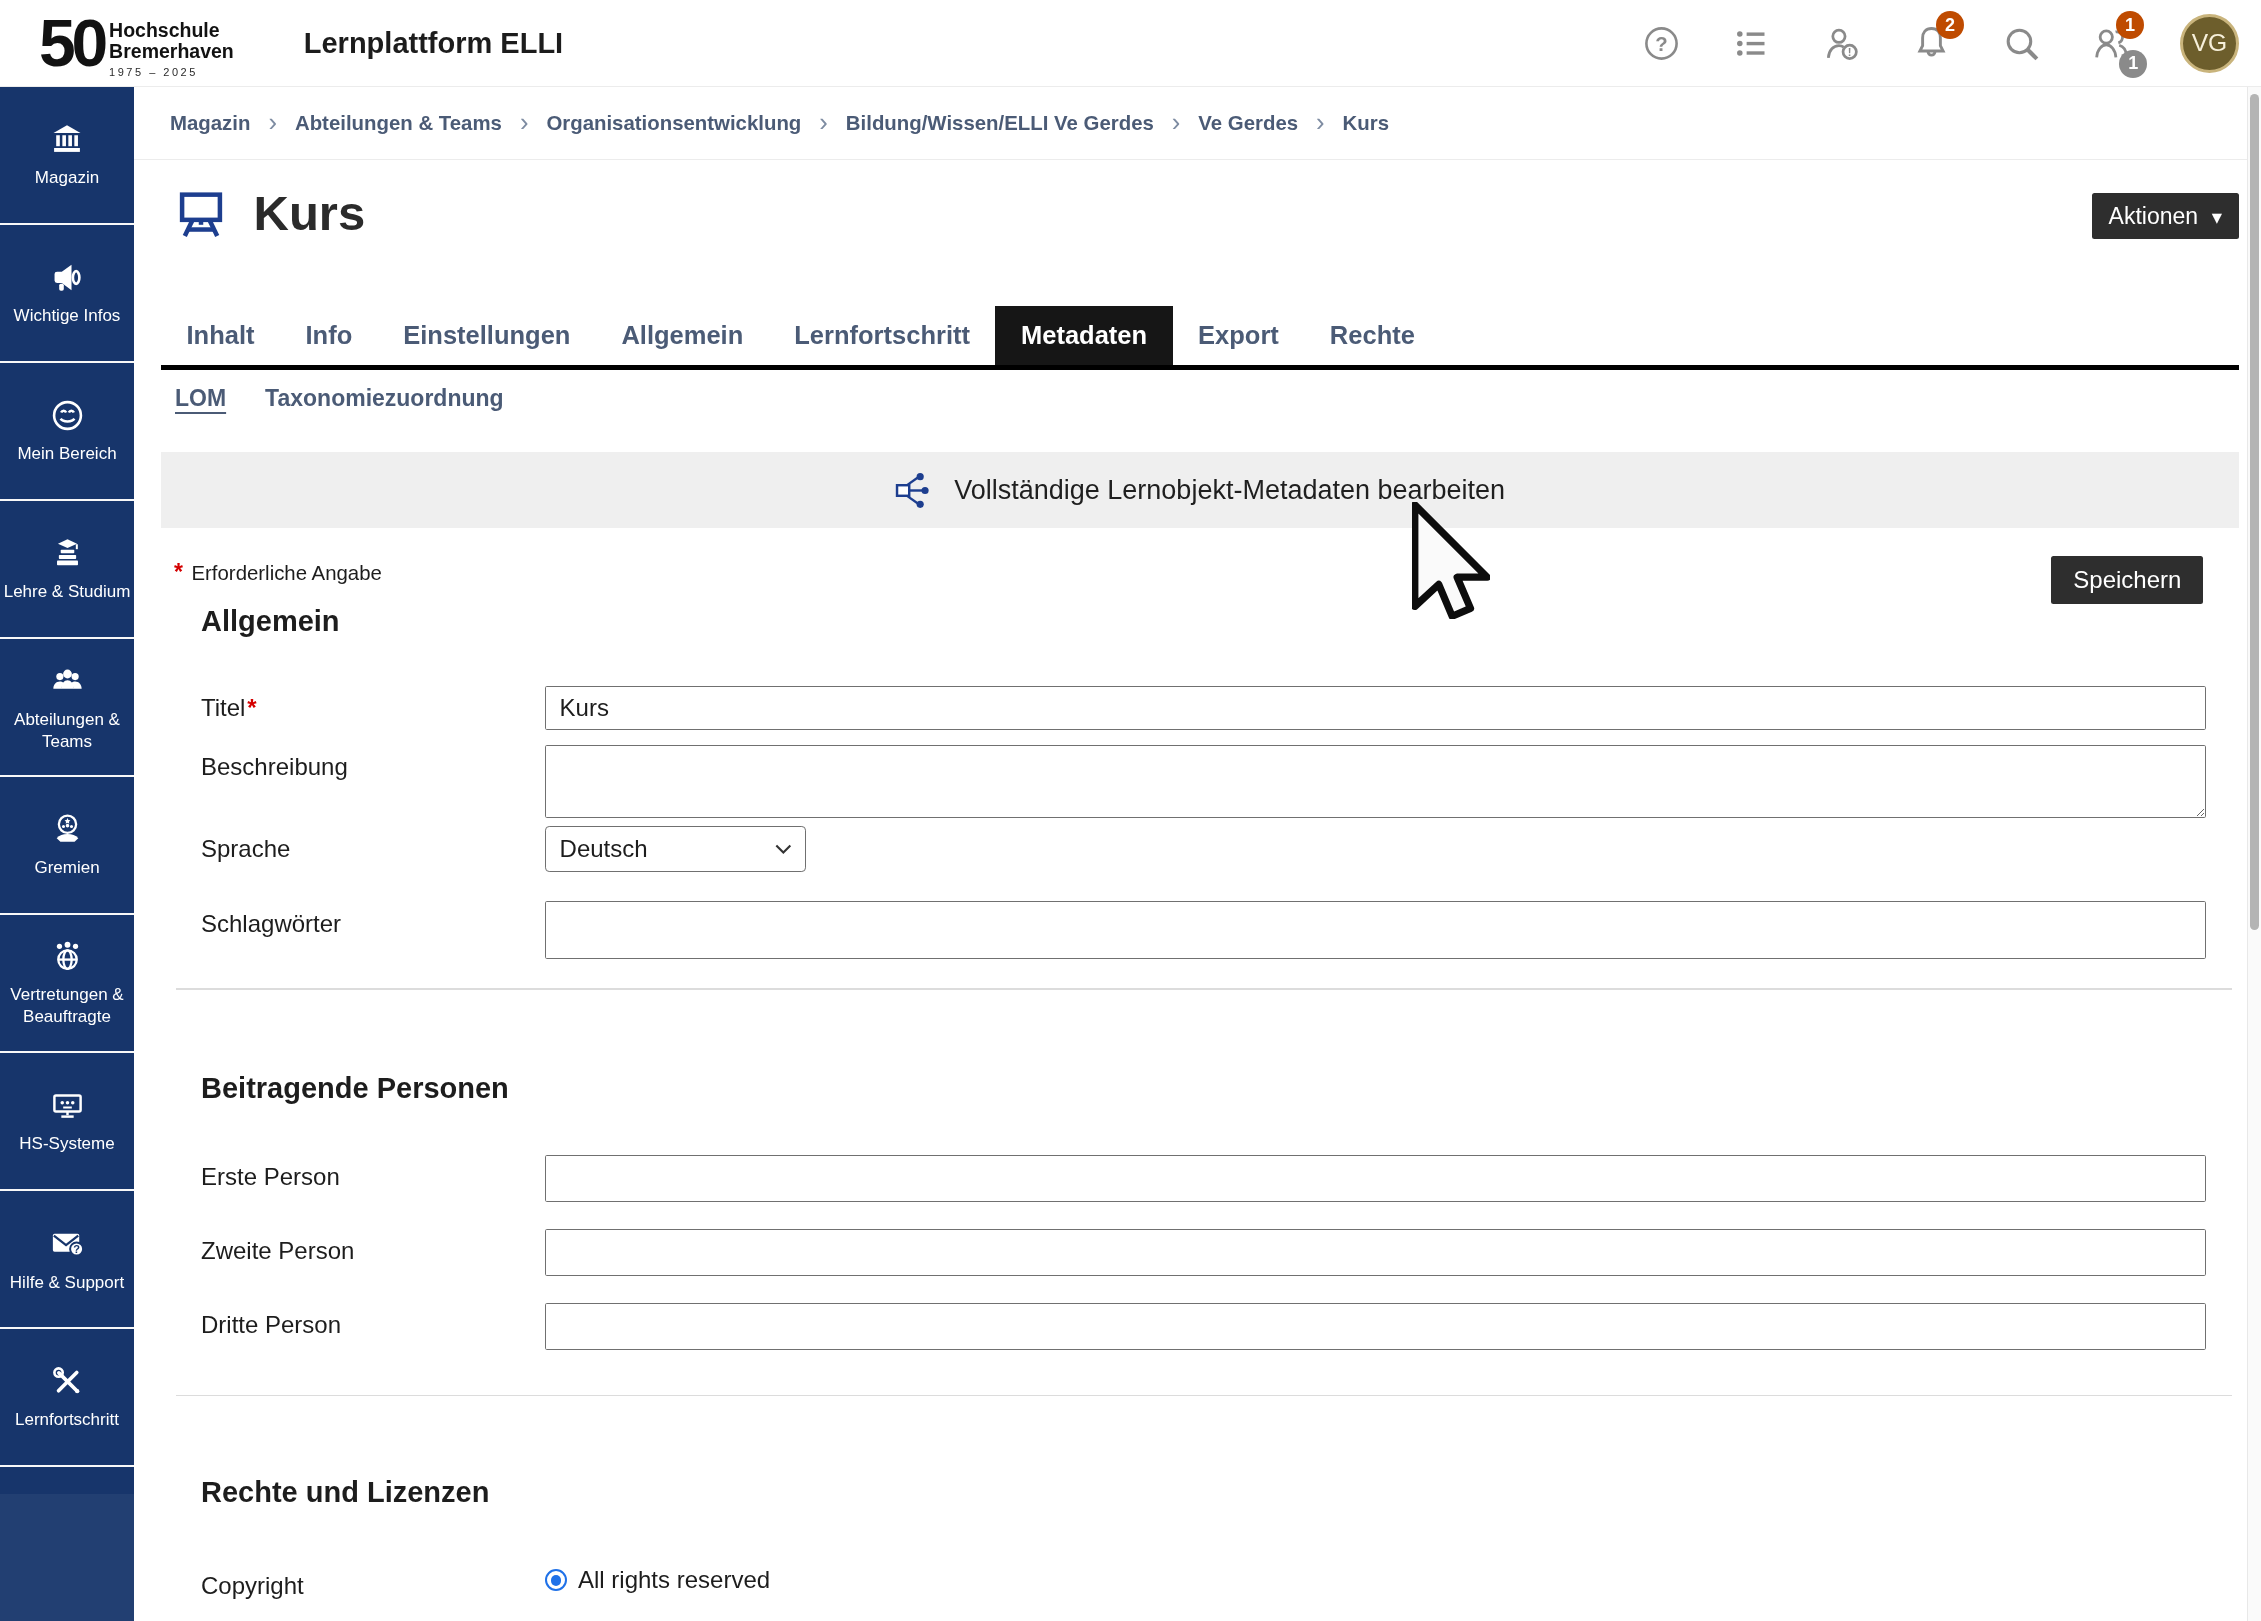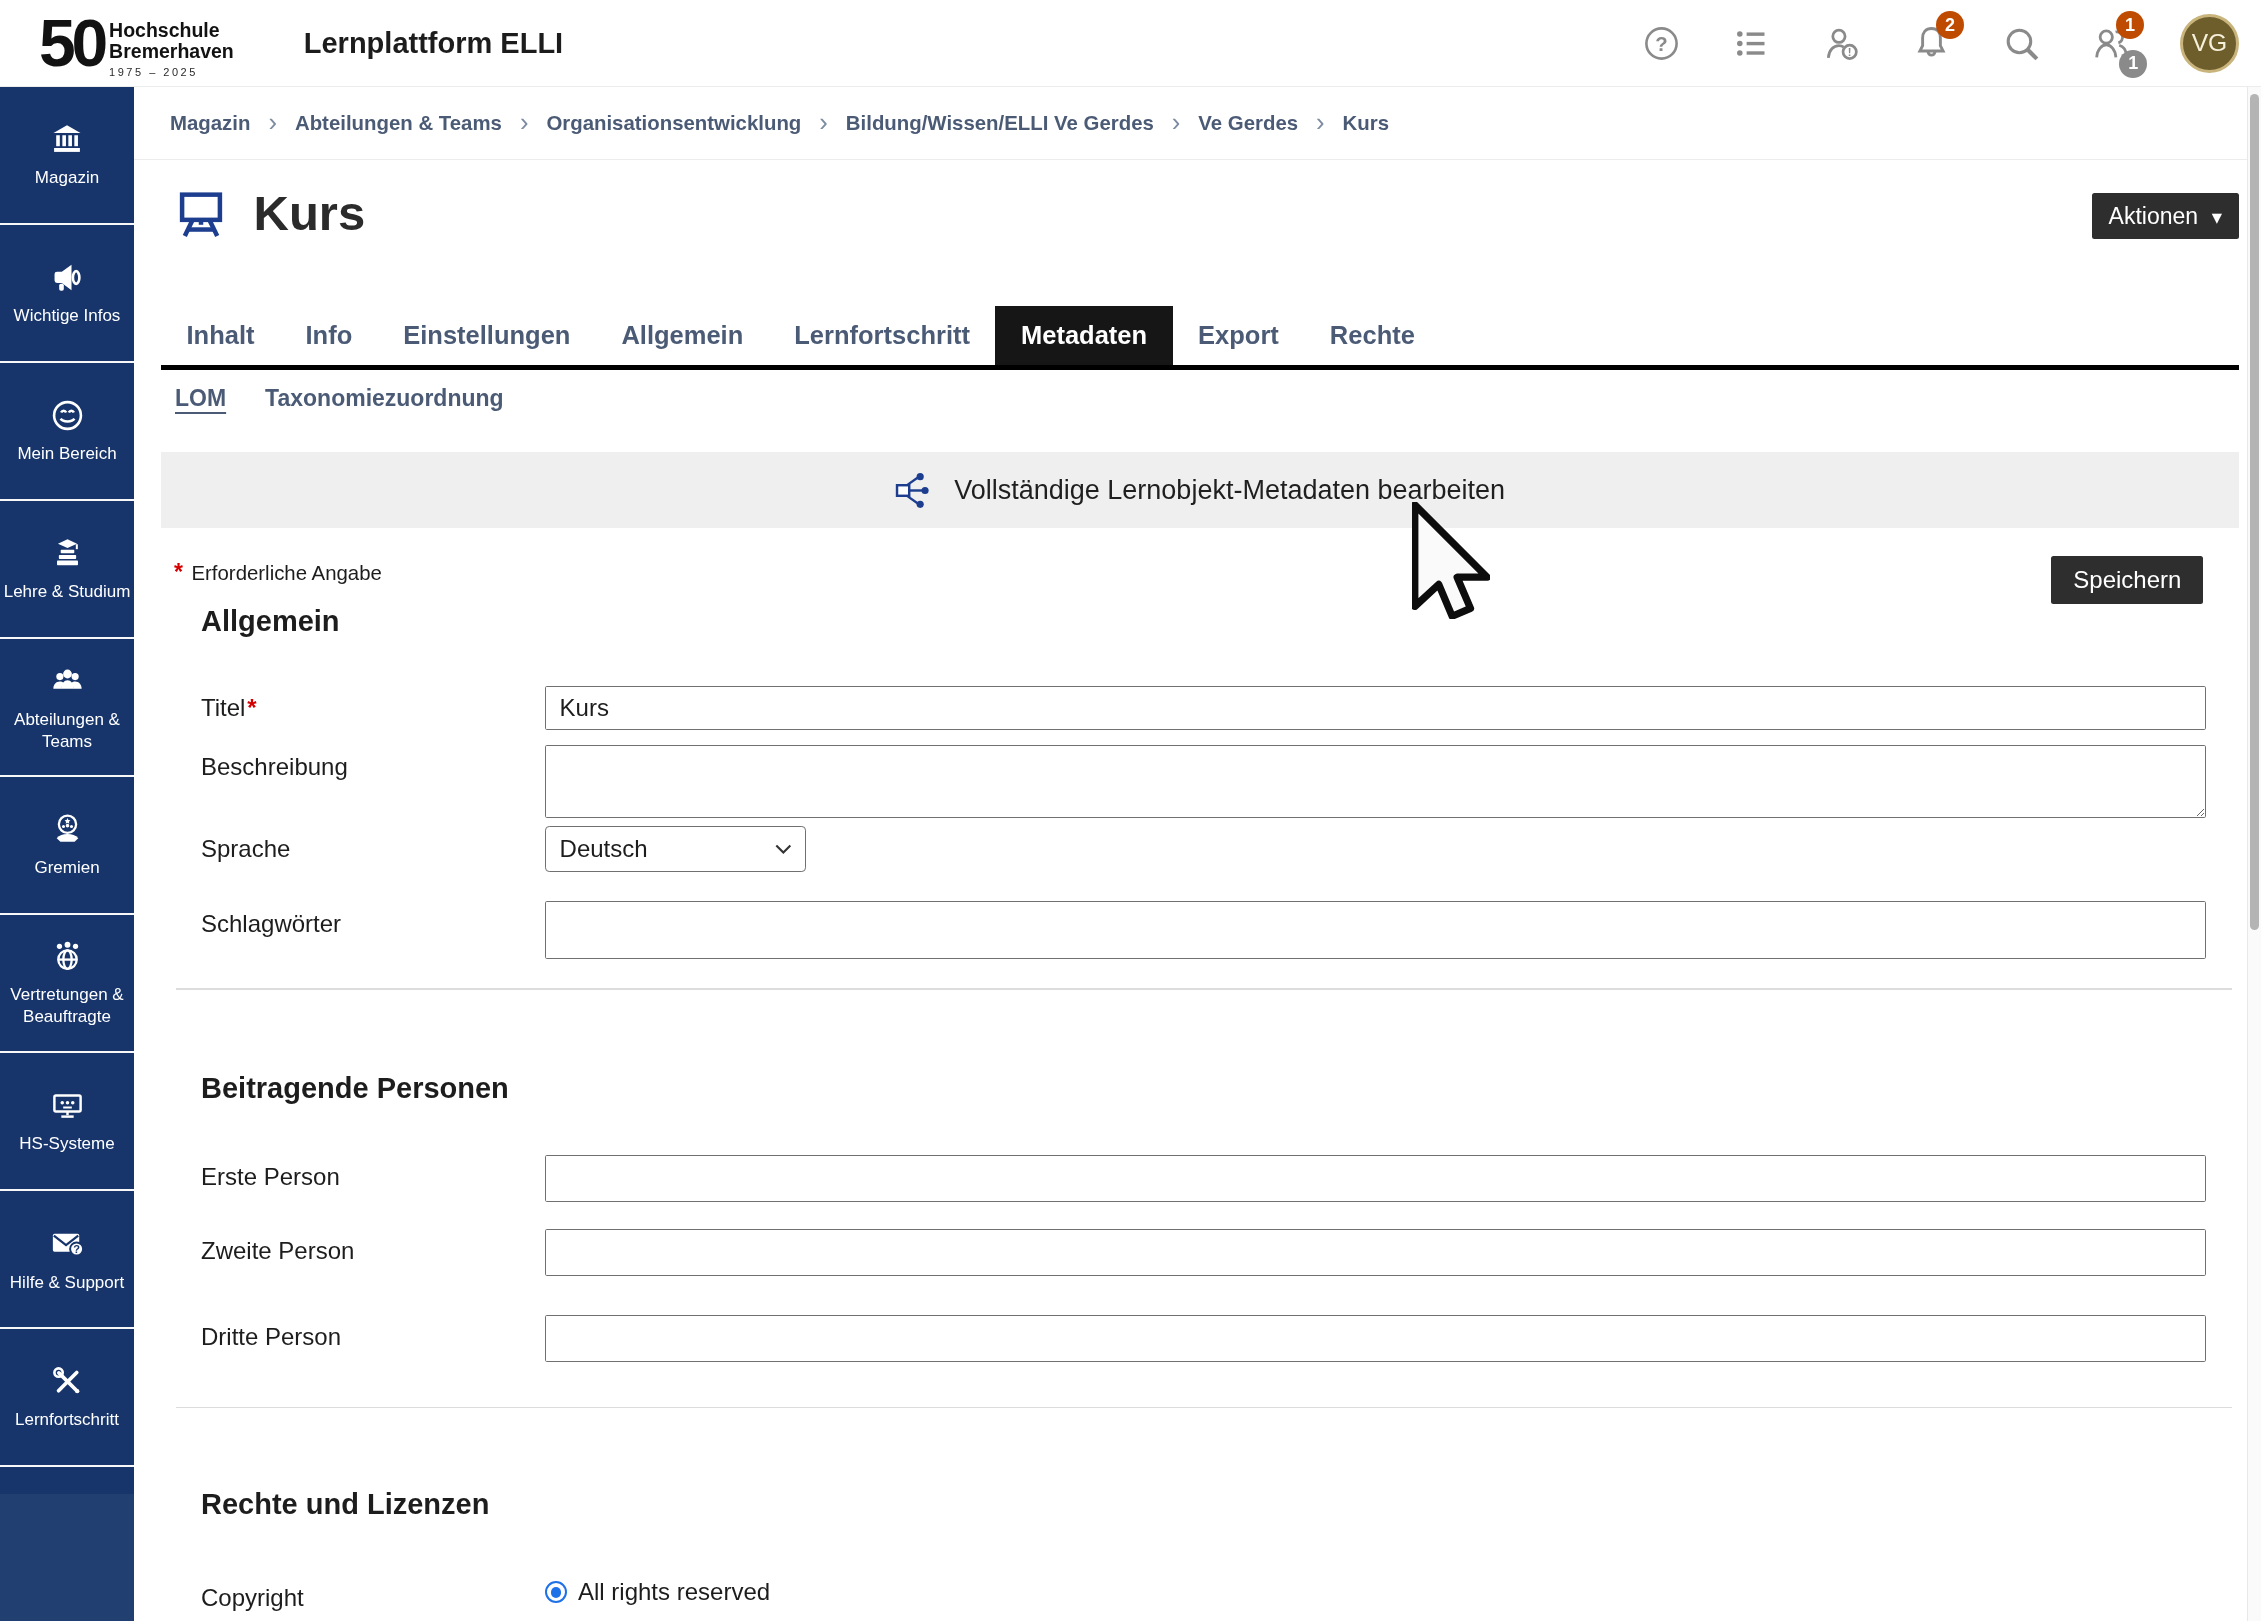--- a/index.html
+++ b/index.html
@@ -82,21 +82,21 @@
 
   .frow{display:grid;grid-template-columns:344px 1fr;align-items:start;margin:0 41px 0 67px;}
   .flabel{font-size:24px;color:#1d1d1d;padding-top:8.5px;}
   .flabel .req-mark{font-size:24px;margin-left:1.7px;margin-right:0;}
   .tinput{width:100%;box-sizing:border-box;border:1.7px solid #707070;border-radius:1.7px;
     font-size:24px;font-family:"Liberation Sans",sans-serif;color:#1d1d1d;padding:0 13.6px;background:#fff;}
   .h52{height:44px;} .h55{height:47px;} .h68{height:58px;}
   textarea.tinput{height:73px;padding:8.5px 13.6px;resize:vertical;}
   .m-titel{margin-top:47px;} .m-beschreibung{margin-top:15px;} .m-sprache{margin-top:8.5px;}
   .m-schlag{margin-top:29px;}
-  .m-erste{margin-top:49px;} .m-zweite{margin-top:27px;} .m-dritte{margin-top:39px;}
+  .m-erste{margin-top:49px;} .m-zweite{margin-top:27px;} .m-dritte{margin-top:27px;}
   .m-copyright{margin-top:53px;}
 
   .select-box{width:261px;height:46px;box-sizing:border-box;border:1.7px solid #707070;border-radius:4.2px;
     display:flex;align-items:center;justify-content:space-between;padding:0 12px 0 13.6px;
     font-size:24px;color:#1d1d1d;background:#fff;cursor:pointer;}
 
   .divider{height:1.7px;background:#dcdcdc;margin:29px 15.3px 0 42px;}
   .divider2{margin-top:45px;}
 
   .radio-row{display:flex;align-items:center;gap:11px;padding-top:3.4px;}

